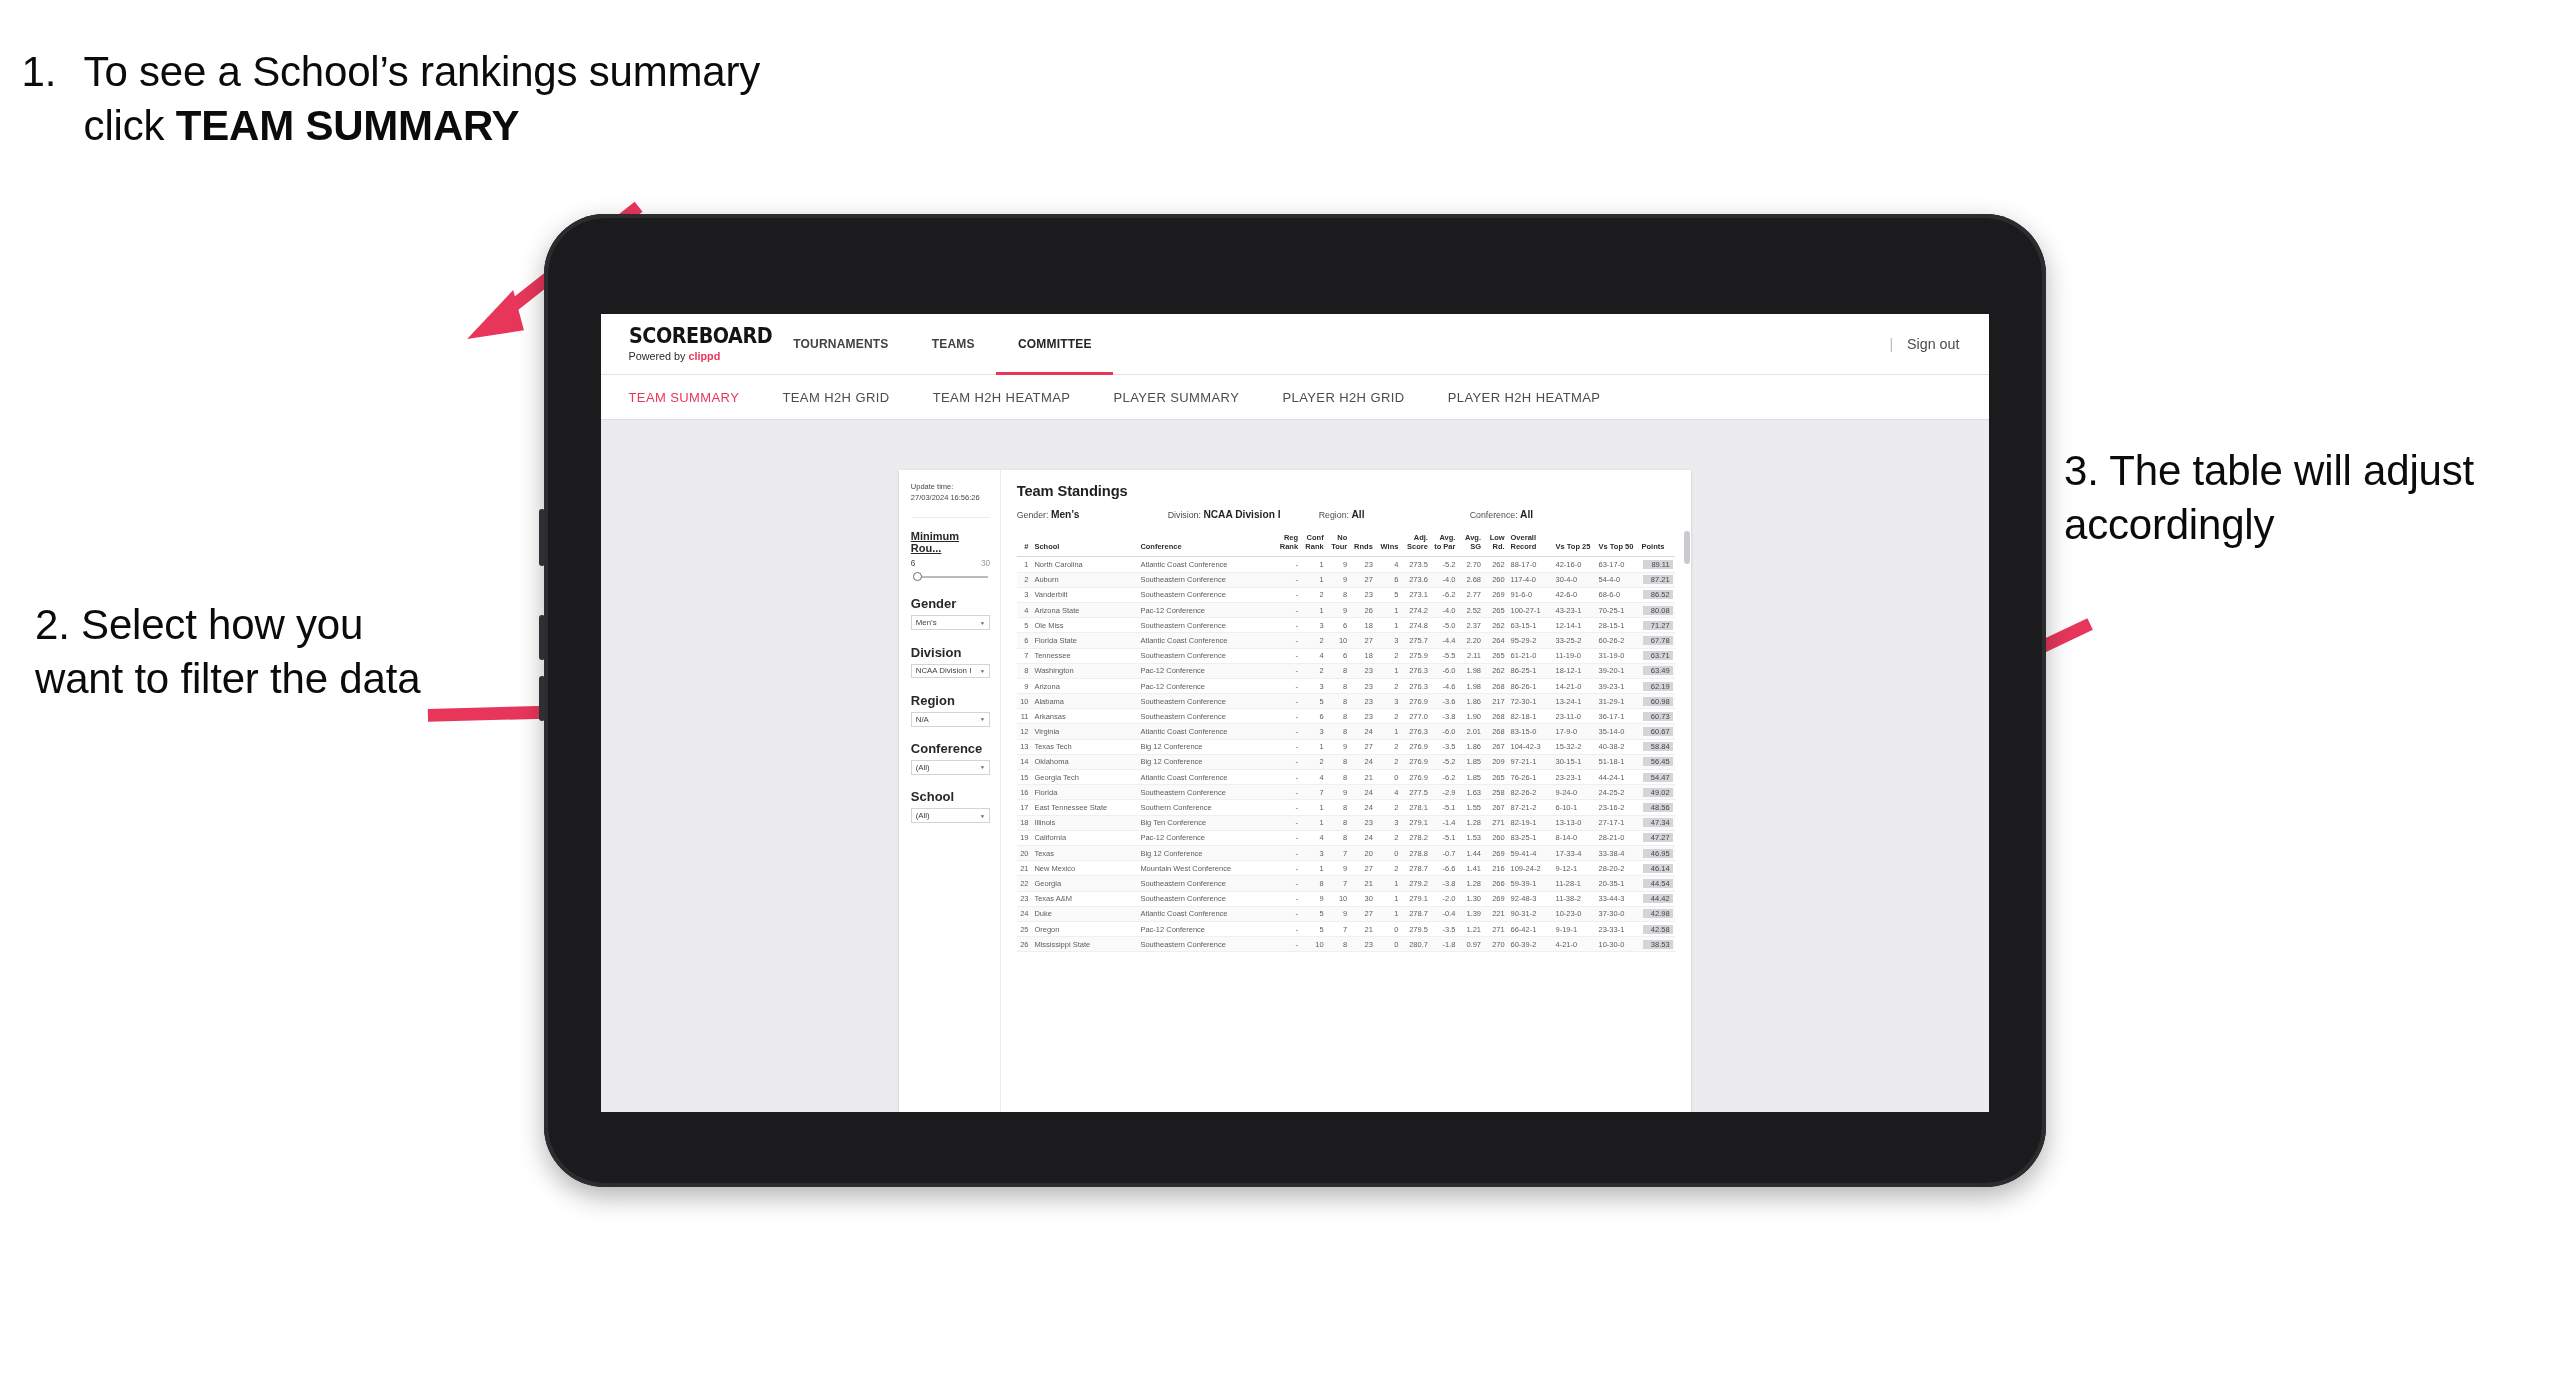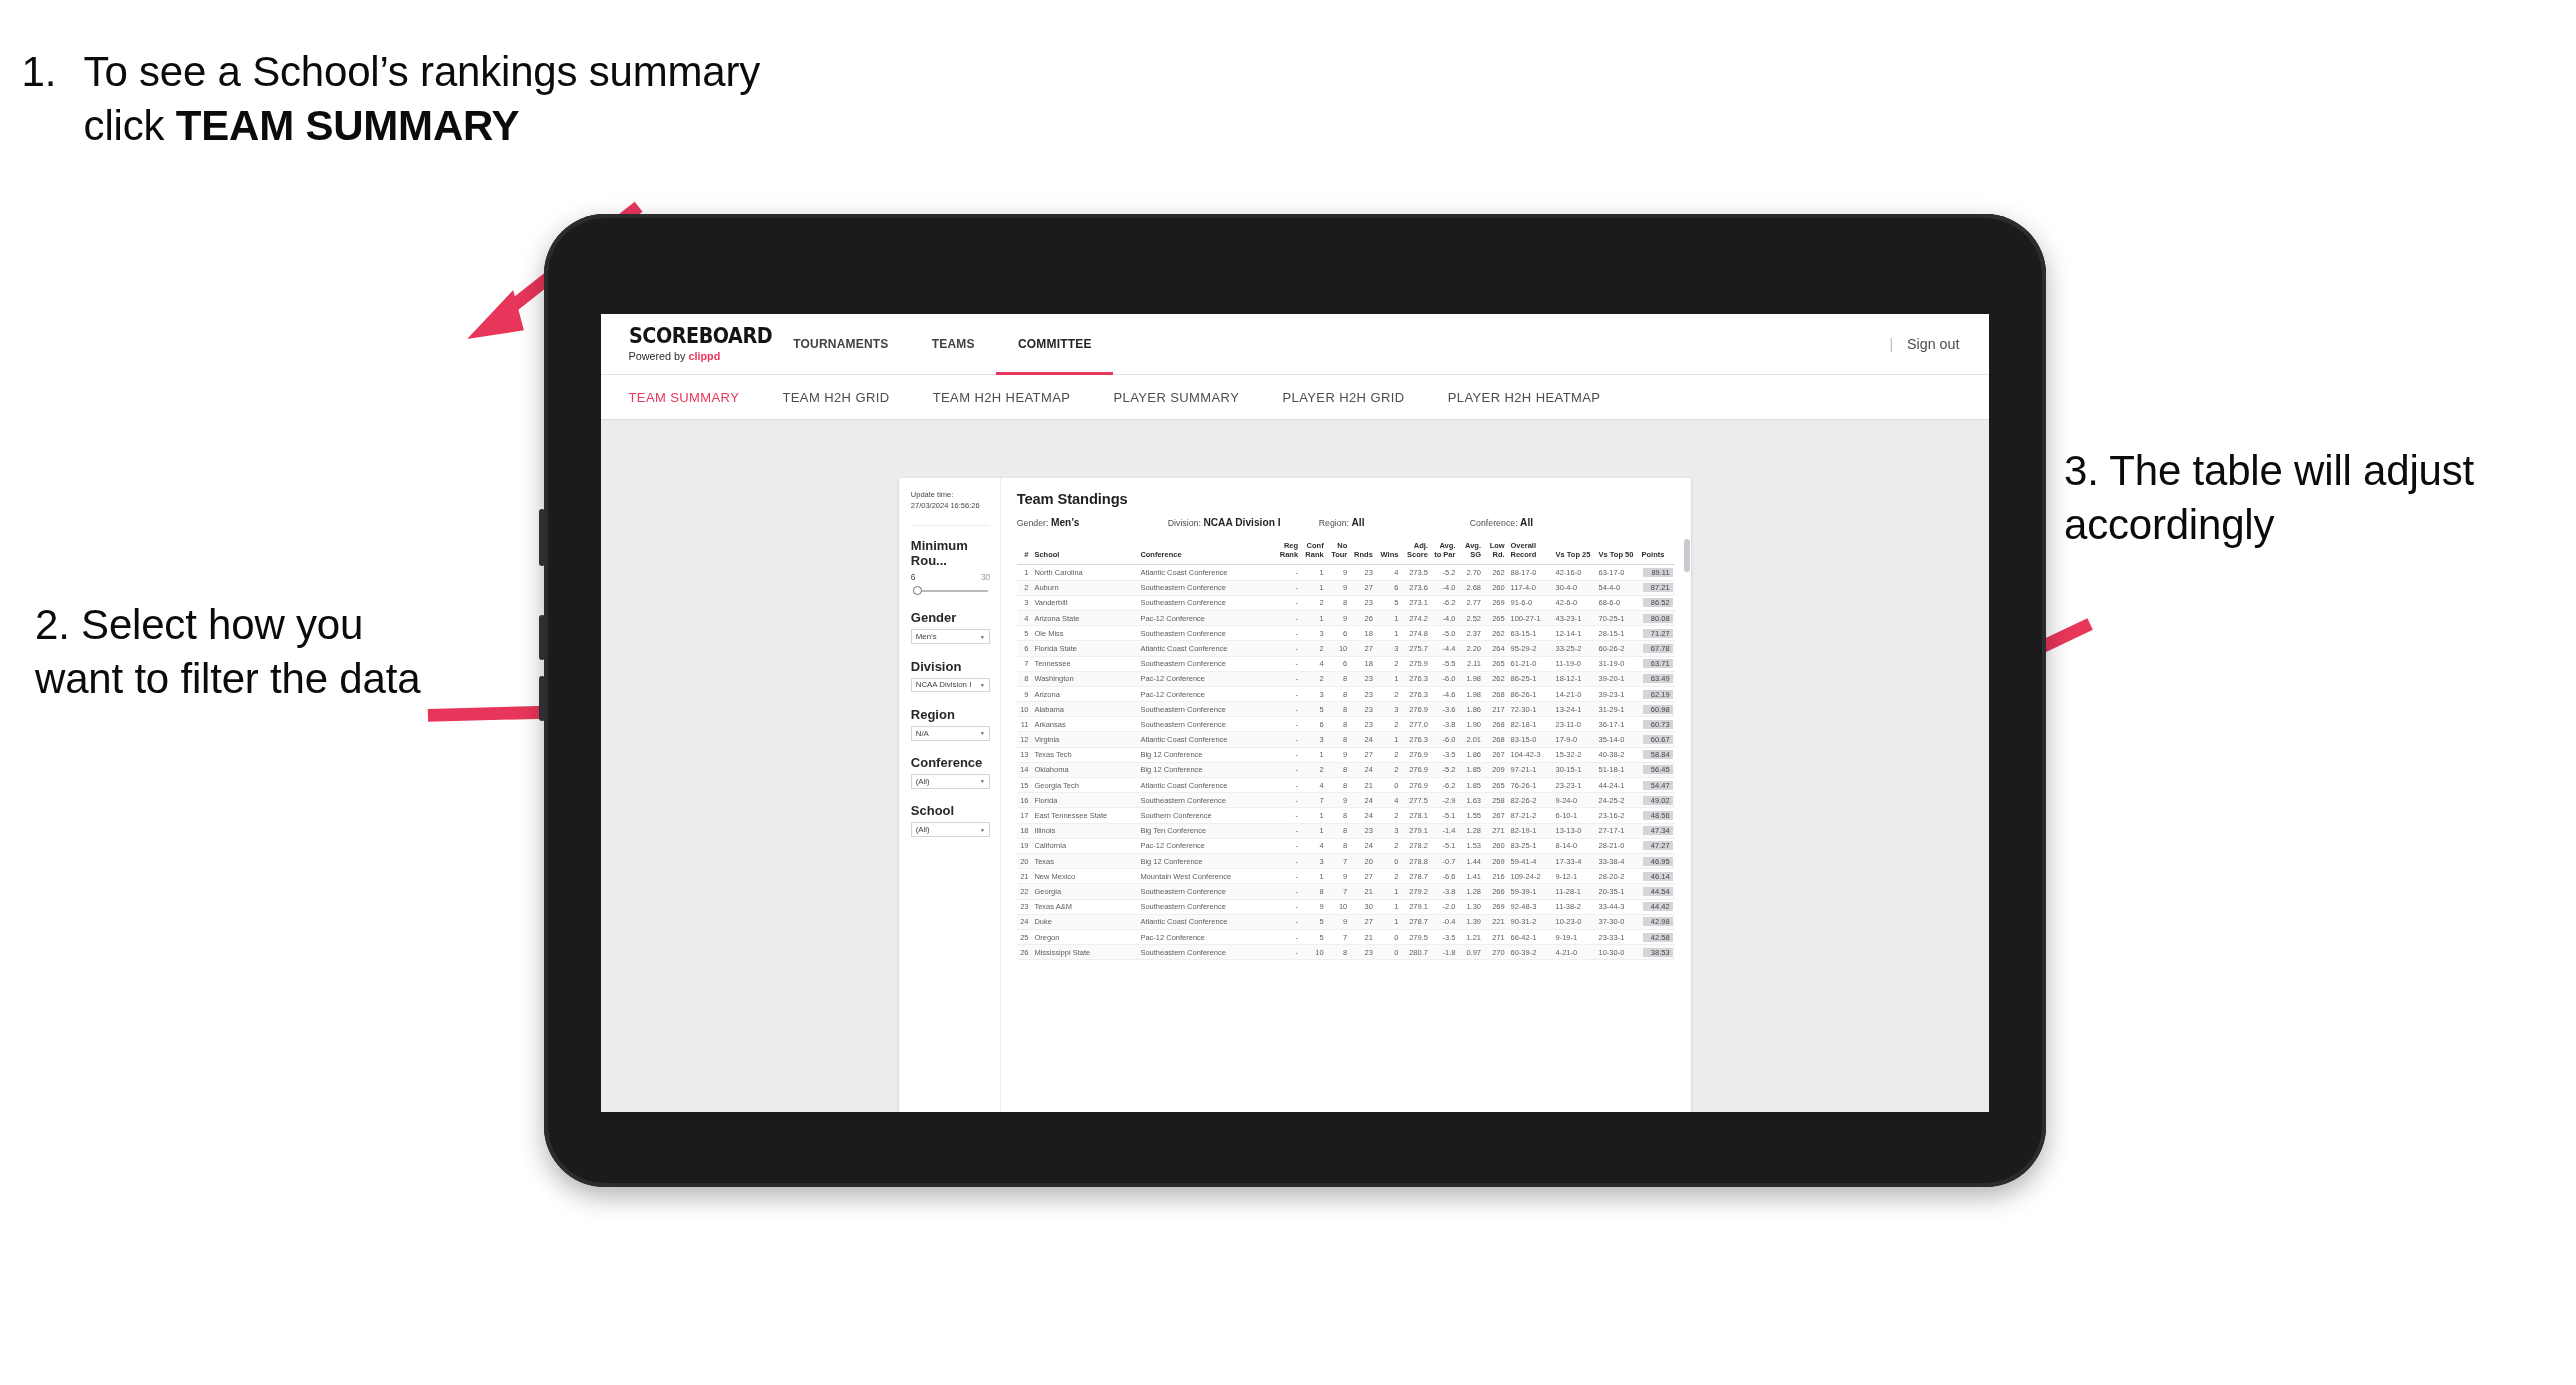--- a/index.html
+++ b/index.html
@@ -101,21 +101,21 @@
     font-size: 13px; color:#4b4d51; letter-spacing:0.4px;
     padding: 0 21.6px; height: 100%; display:flex; align-items:center;
     position:relative; white-space:nowrap;
   }
   .subtab:first-child { padding-left: 0; }
   .subtab.active { color:#e8375a; }
 
   
   #canvas { background:#ececee; height: calc(100% - 106px); padding-top: 42px; }
   #viz {
-    width: 792px; margin: 16px auto; background:#ffffff;
+    width: 792px; margin: 8px auto; background:#ffffff;
     box-shadow: 0 1px 2.9px rgba(0,0,0,.16);
     display:flex; flex-direction:column; height: 763px;
   }
   #viz-body { display:flex; flex: 1 1 auto; min-height:0; }
 
   
   #filters {
     width: 102px; flex: 0 0 102px; padding: 11.8px 9.8px 9.8px 11.8px;
     border-right: 1px solid #ececec; background:#fff;
   }
@@ -130,21 +130,21 @@
   }
   .fselect .car { font-size: 5.9px; color:#6b6d71; transform: scaleY(.8); }
   .slider-head { display:flex; justify-content:space-between; font-size:8.3px; color:#3c3e42; margin-bottom:3.9px;}
   .slider-head .mx { color:#96989c; }
   .slider-track { position:relative; height: 9.8px; }
   .slider-track .bar { position:absolute; left:3.9px; right:2px; top:3.9px; height:2px; background:#b9babd; }
   .slider-track .knob {
     position:absolute; left:2px; top:0px; width:8.8px; height:8.8px;
     border:1.4px solid #6a6c70; border-radius:50%; background:#fff;
   }
-  .slider-min { font-size:13px; }
+  .slider-min { font-size:11px;text-decoration:underline; }
 
   
   #viz-main { flex:1 1 auto; min-width:0; display:flex; flex-direction:column; }
   #viz-title { font-size: 14.7px; font-weight: 700; color:#1e2022; padding: 12.8px 0 0 15.7px; letter-spacing:-0.1px;}
   #viz-meta { display:flex; padding: 9.8px 0 11.8px 15.7px; font-size: 8.8px; color:#4c4e52; }
   #viz-meta .mcell { width: 151px; }
   #viz-meta .mcell b { font-size: 10.2px; color:#1f2123; font-weight:700; }
 
   
   #tablewrap { flex:1 1 auto; min-height:0; overflow:hidden; position:relative; padding-left:15.7px;}

